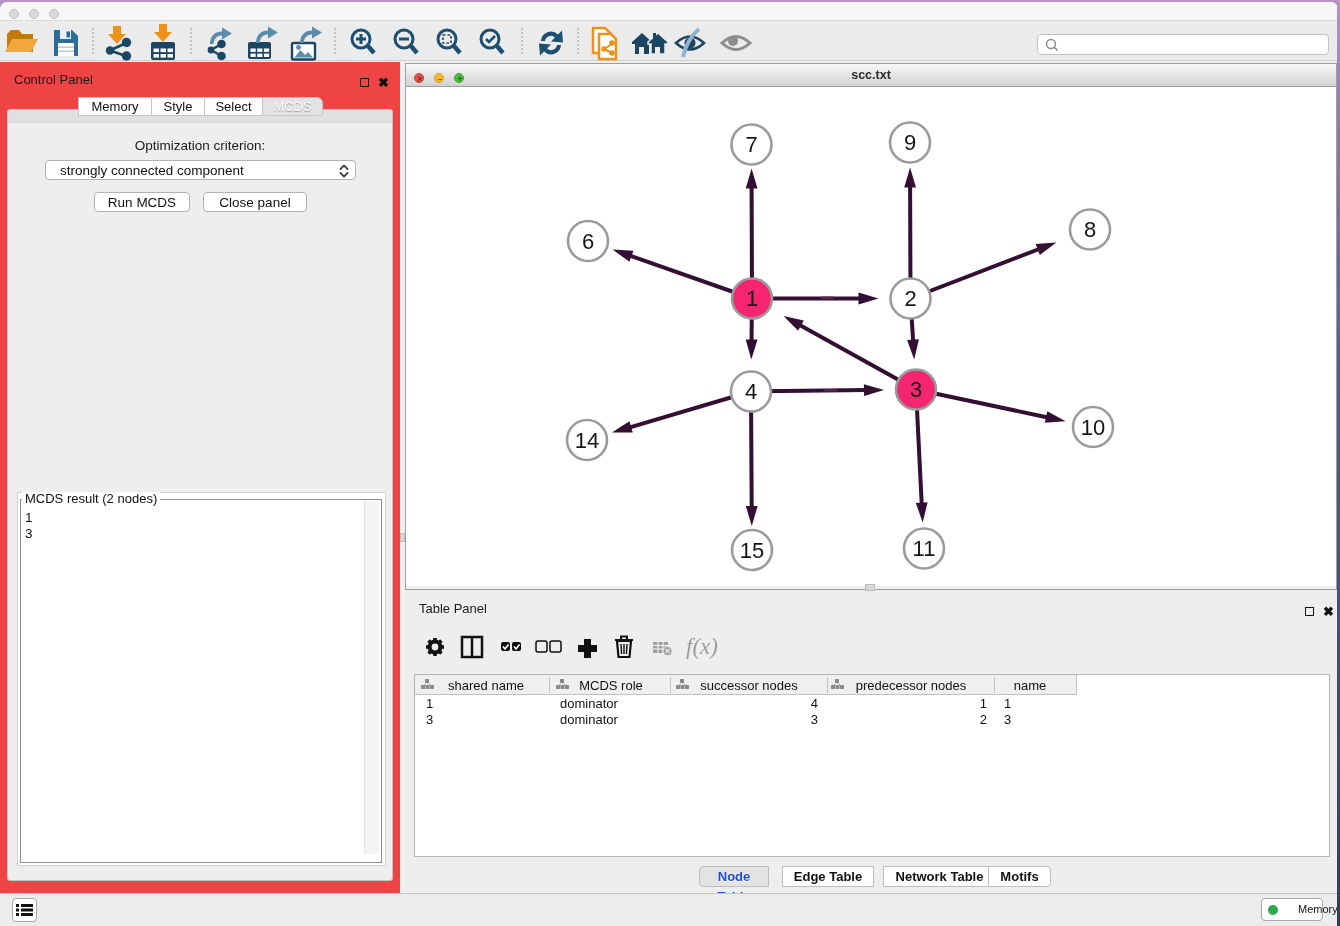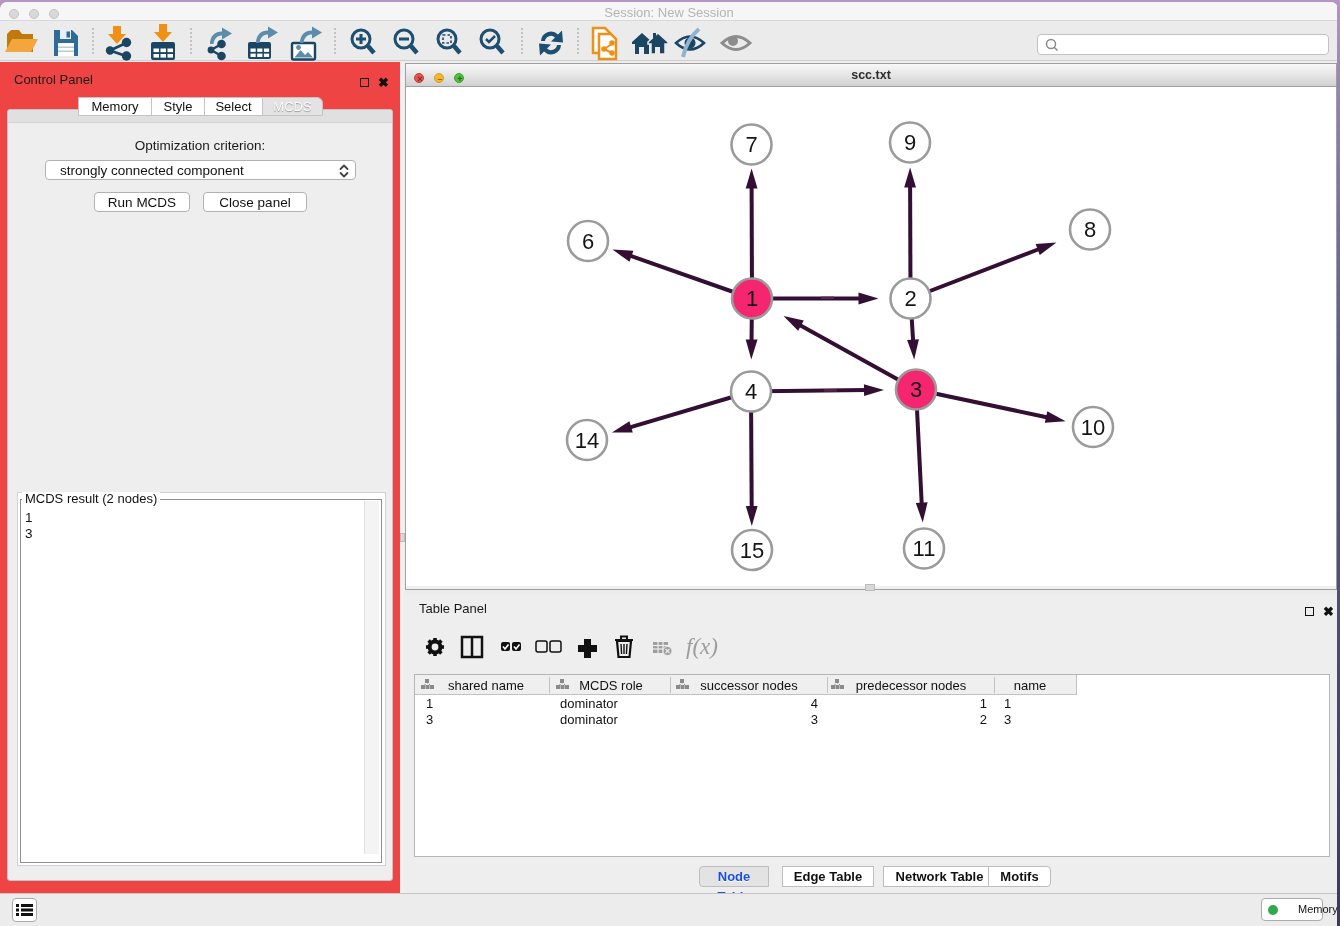--- a/index.html
+++ b/index.html
@@ -66,21 +66,20 @@
 #membtn{position:absolute;right:15px;top:4px;width:62px;height:23px;background:#fff;border:1px solid #ababab;border-radius:4px;font-size:11px;color:#111;text-align:left;line-height:21px;padding-left:36px}
 #memdot{position:absolute;left:6px;top:6px;width:10px;height:10px;border-radius:50%;background:#2fa94c}
 svg{position:absolute;left:0;top:0}
 </style></head>
 <body>
 <div id="win">
   <div id="titlebar">
     <div class="tl t1"></div>
       <div class="tl t2"></div>
       <div class="tl t3"></div>
-    <div id="titletext">Session: New Session</div>
   </div>
   <div id="toolbar">
   <svg width="1338" height="40" viewBox="0 0 1338 40">
     <g fill="none">
 
       <path d="M7,12 l4,-4 h8 l3,4 h11 v6 h-26 z" fill="#c0790d"></path>
       <path d="M7,12 h26 v18 h-26 z" fill="#c0790d"></path>
       <path d="M12,17 h26 l-7,13 h-26 z" fill="#f3a63b"></path>
 
       <path d="M54,8 h18 l6,6 v20 h-24 z" fill="#2e6b96"></path>

